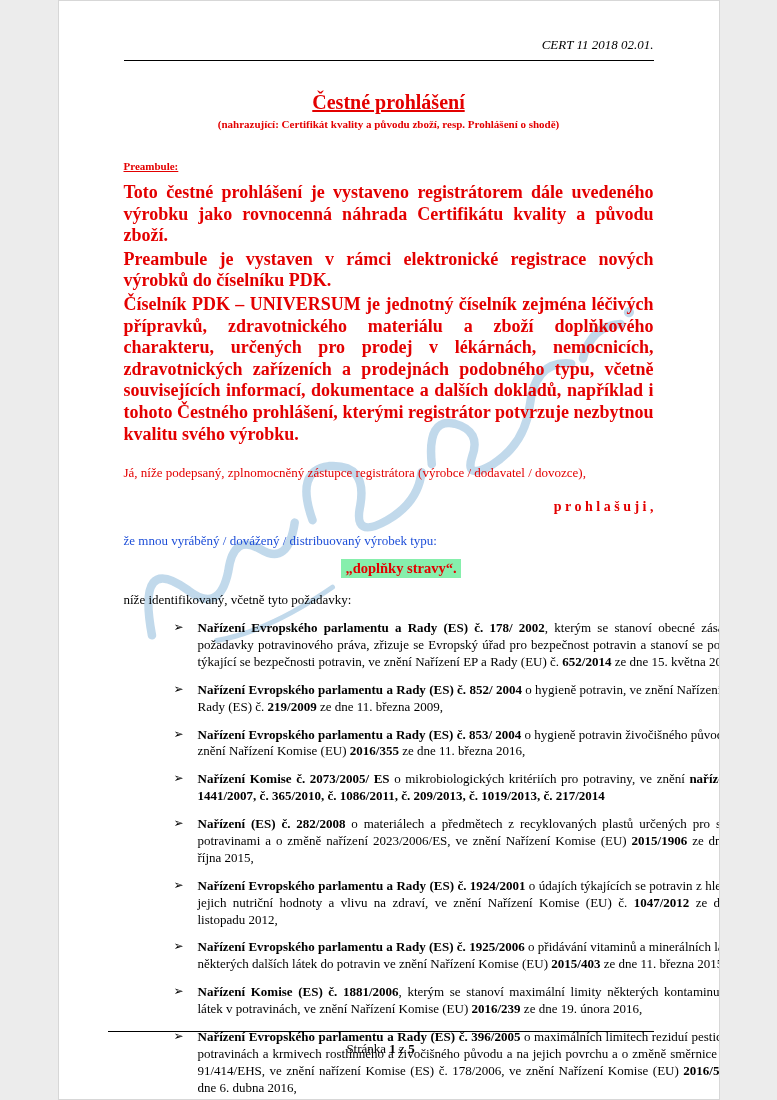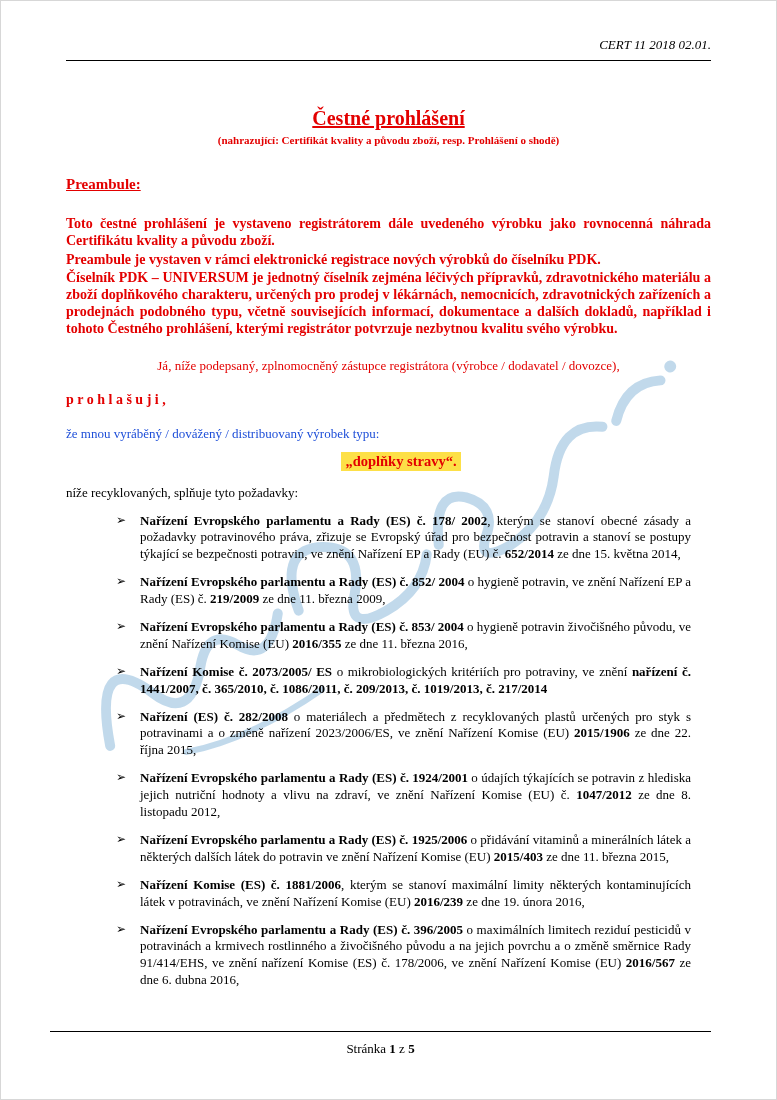--- a/index.html
+++ b/index.html
@@ -1,18 +1,18 @@
 <!DOCTYPE html>
 <html lang="cs"><head>
 <meta charset="utf-8">
 <style>
   html, body { margin: 0; padding: 0; background: #ececec; }
   .page {
     position: relative;
-    width: 777px;
+    width: 662px;
     height: 1100px;
     margin: 0 auto;
     background: #ffffff;
     box-sizing: border-box;
     padding: 36px 65px 0 65px;
     font-family: "Liberation Serif", serif;
     color: #000;
     overflow: hidden;
     border: 1px solid #d7d7d7;
   }
@@ -27,77 +27,77 @@
   
   .doc-header {
     text-align: right;
     font-style: italic;
     font-size: 13px;
     padding-bottom: 7px;
     border-bottom: 1px solid #000;
   }
   
   .title {
-    margin-top: 46px;
+    margin-top: 30px;
     text-align: center;
     color: #e30000;
     font-weight: bold;
     font-size: 20px;
     text-decoration: underline;
   }
   .subtitle {
     margin-top: 4px;
     text-align: center;
     color: #e30000;
     font-weight: bold;
     font-size: 11px;
   }
   
   .preamble-heading {
     margin-top: 30px;
     color: #e30000;
     font-weight: bold;
-    font-size: 15px;
+    font-size: 11px;
     text-decoration: underline;
   }
   .preamble-par {
-    margin: 23px 0 0 0;
-    color: #e30000;
-    font-weight: bold;
-    font-size: 14px;
+    margin: 10px 0 0 0;
+    color: #e30000;
+    font-weight: bold;
+    font-size: 18px;
     line-height: 1.2;
     text-align: justify;
   }
   .preamble-par + .preamble-par { margin-top: 2px; }
   
   .decl-intro {
     margin-top: 20px;
-    text-align: center;
+    text-align: left;
     color: #e30000;
     font-size: 13px;
   }
   .decl-verb {
     margin-top: 18px;
-    text-align: left;
+    text-align: right;
     color: #e30000;
     font-weight: bold;
     font-size: 14px;
   }
   .product-line {
     margin-top: 18px;
     color: #1d4ed8;
     font-size: 13px;
   }
   .product-type-wrap {
     margin-top: 10px;
     text-align: center;
   }
   .product-type {
     display: inline-block;
-    background: #fde047;
+    background: #86efac;
     color: #e30000;
     font-weight: bold;
     font-size: 14.5px;
     padding: 1px 4px;
     margin-left: 25px;
   }
   .req-intro {
     margin-top: 14px;
     font-size: 13px;
     color: #000;
@@ -169,21 +169,21 @@
     <p class="preamble-par">Číselník PDK – UNIVERSUM je jednotný číselník zejména léčivých přípravků, zdravotnického materiálu a zboží doplňkového charakteru, určených pro prodej v lékárnách, nemocnicích, zdravotnických zařízeních a prodejnách podobného typu, včetně souvisejících informací, dokumentace a dalších dokladů, například i tohoto Čestného prohlášení, kterými registrátor potvrzuje nezbytnou kvalitu svého výrobku.</p>
 
     <div class="decl-intro">Já, níže podepsaný, zplnomocněný zástupce registrátora (výrobce / dodavatel / dovozce),</div>
     <div class="decl-verb">p r o h l a š u j i ,</div>
     <div class="product-line">že mnou vyráběný / dovážený  / distribuovaný výrobek typu:</div>
 
     <div class="product-type-wrap">
       <span class="product-type">„doplňky stravy“.</span>
     </div>
 
-    <div class="req-intro">níže recyklovaných, splňuje tyto požadavky:</div>
+    <div class="req-intro">níže identifikovaný, včetně tyto požadavky:</div>
 
     <ul class="reg-list">
         <li class="reg-item"><span class="arrow">➢</span><span><b>Nařízení Evropského parlamentu a Rady (ES) č. 178/ 2002</b><span>, kterým se stanoví obecné zásady a požadavky potravinového práva, zřizuje se Evropský úřad pro bezpečnost potravin a stanoví se postupy týkající se bezpečnosti potravin, ve znění Nařízení EP a Rady (EU) č. </span><b>652/2014</b><span> ze dne 15. května 2014,</span></span></li>
         <li class="reg-item"><span class="arrow">➢</span><span><b>Nařízení Evropského parlamentu a Rady (ES) č. 852/ 2004</b><span> o hygieně potravin, ve znění Nařízení EP a Rady (ES) č. </span><b>219/2009</b><span> ze dne 11. března 2009,</span></span></li>
         <li class="reg-item"><span class="arrow">➢</span><span><b>Nařízení Evropského parlamentu a Rady (ES) č. 853/ 2004</b><span> o hygieně potravin živočišného původu, ve znění Nařízení Komise (EU) </span><b>2016/355</b><span> ze dne 11. března 2016,</span></span></li>
         <li class="reg-item"><span class="arrow">➢</span><span><b>Nařízení Komise č. 2073/2005/ ES</b><span> o mikrobiologických kritériích pro potraviny, ve znění </span><b>nařízení č. 1441/2007, č. 365/2010, č. 1086/2011, č. 209/2013, č. 1019/2013, č. 217/2014</b></span></li>
         <li class="reg-item"><span class="arrow">➢</span><span><b>Nařízení (ES) č. 282/2008</b><span> o materiálech a předmětech z recyklovaných plastů určených pro styk s potravinami a o změně nařízení 2023/2006/ES, ve znění Nařízení Komise (EU) </span><b>2015/1906</b><span> ze dne 22. října 2015,</span></span></li>
         <li class="reg-item"><span class="arrow">➢</span><span><b>Nařízení Evropského parlamentu a Rady (ES) č. 1924/2001</b><span> o údajích týkajících se potravin z hlediska jejich nutriční hodnoty a vlivu na zdraví, ve znění Nařízení Komise (EU) č. </span><b>1047/2012</b><span> ze dne 8. listopadu 2012,</span></span></li>
         <li class="reg-item"><span class="arrow">➢</span><span><b>Nařízení Evropského parlamentu a Rady (ES) č. 1925/2006</b><span>  o přidávání vitaminů a minerálních látek a některých dalších látek do potravin ve znění Nařízení Komise (EU) </span><b>2015/403</b><span> ze dne 11. března 2015,</span></span></li>
         <li class="reg-item"><span class="arrow">➢</span><span><b>Nařízení Komise (ES) č. 1881/2006</b><span>, kterým se stanoví maximální limity některých kontaminujících látek v potravinách, ve znění Nařízení Komise (EU) </span><b>2016/239</b><span> ze dne 19. února 2016,</span></span></li>

